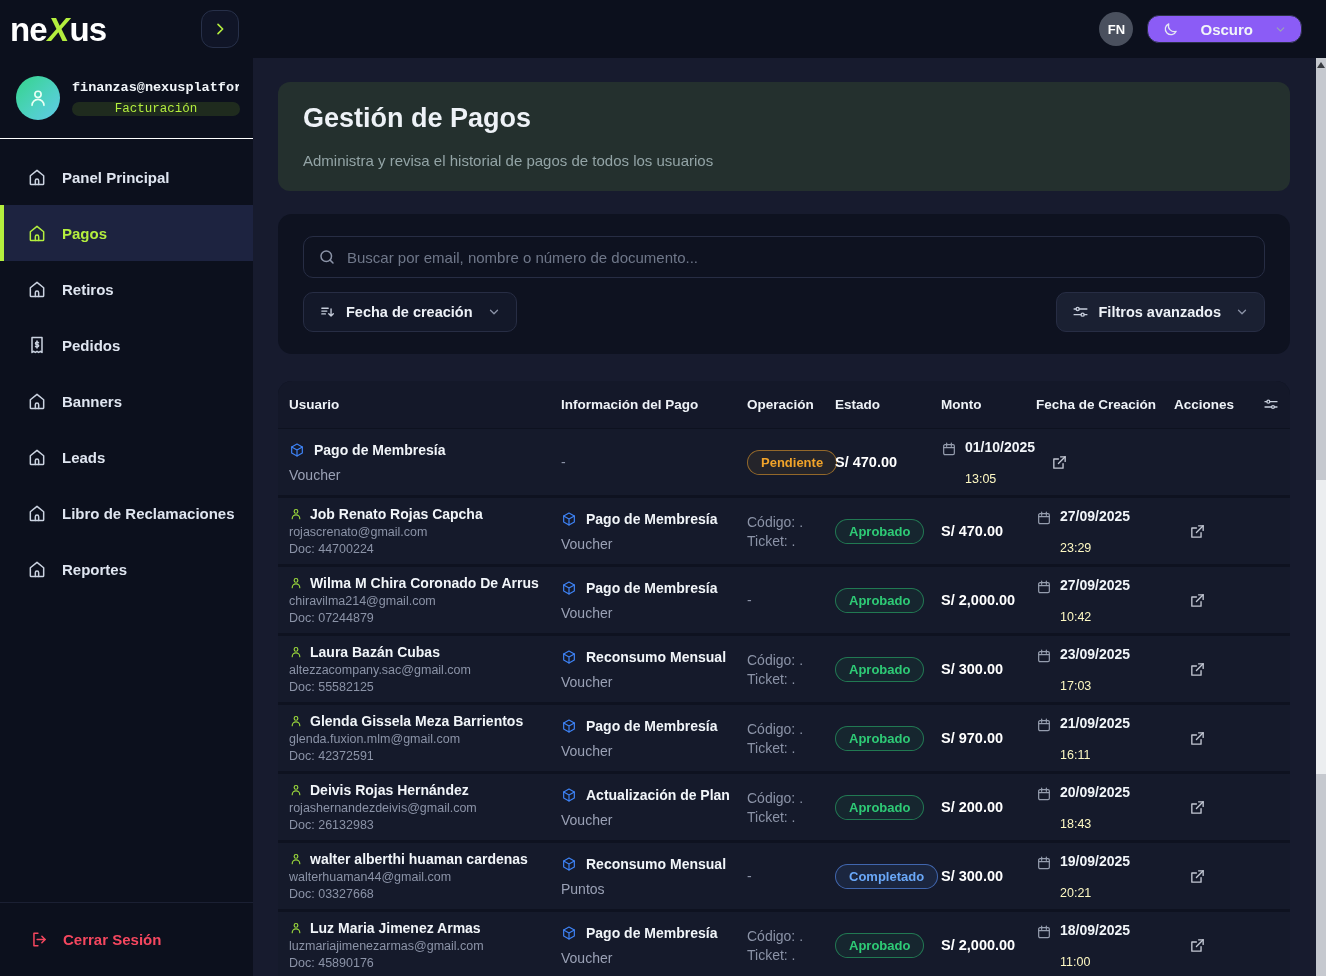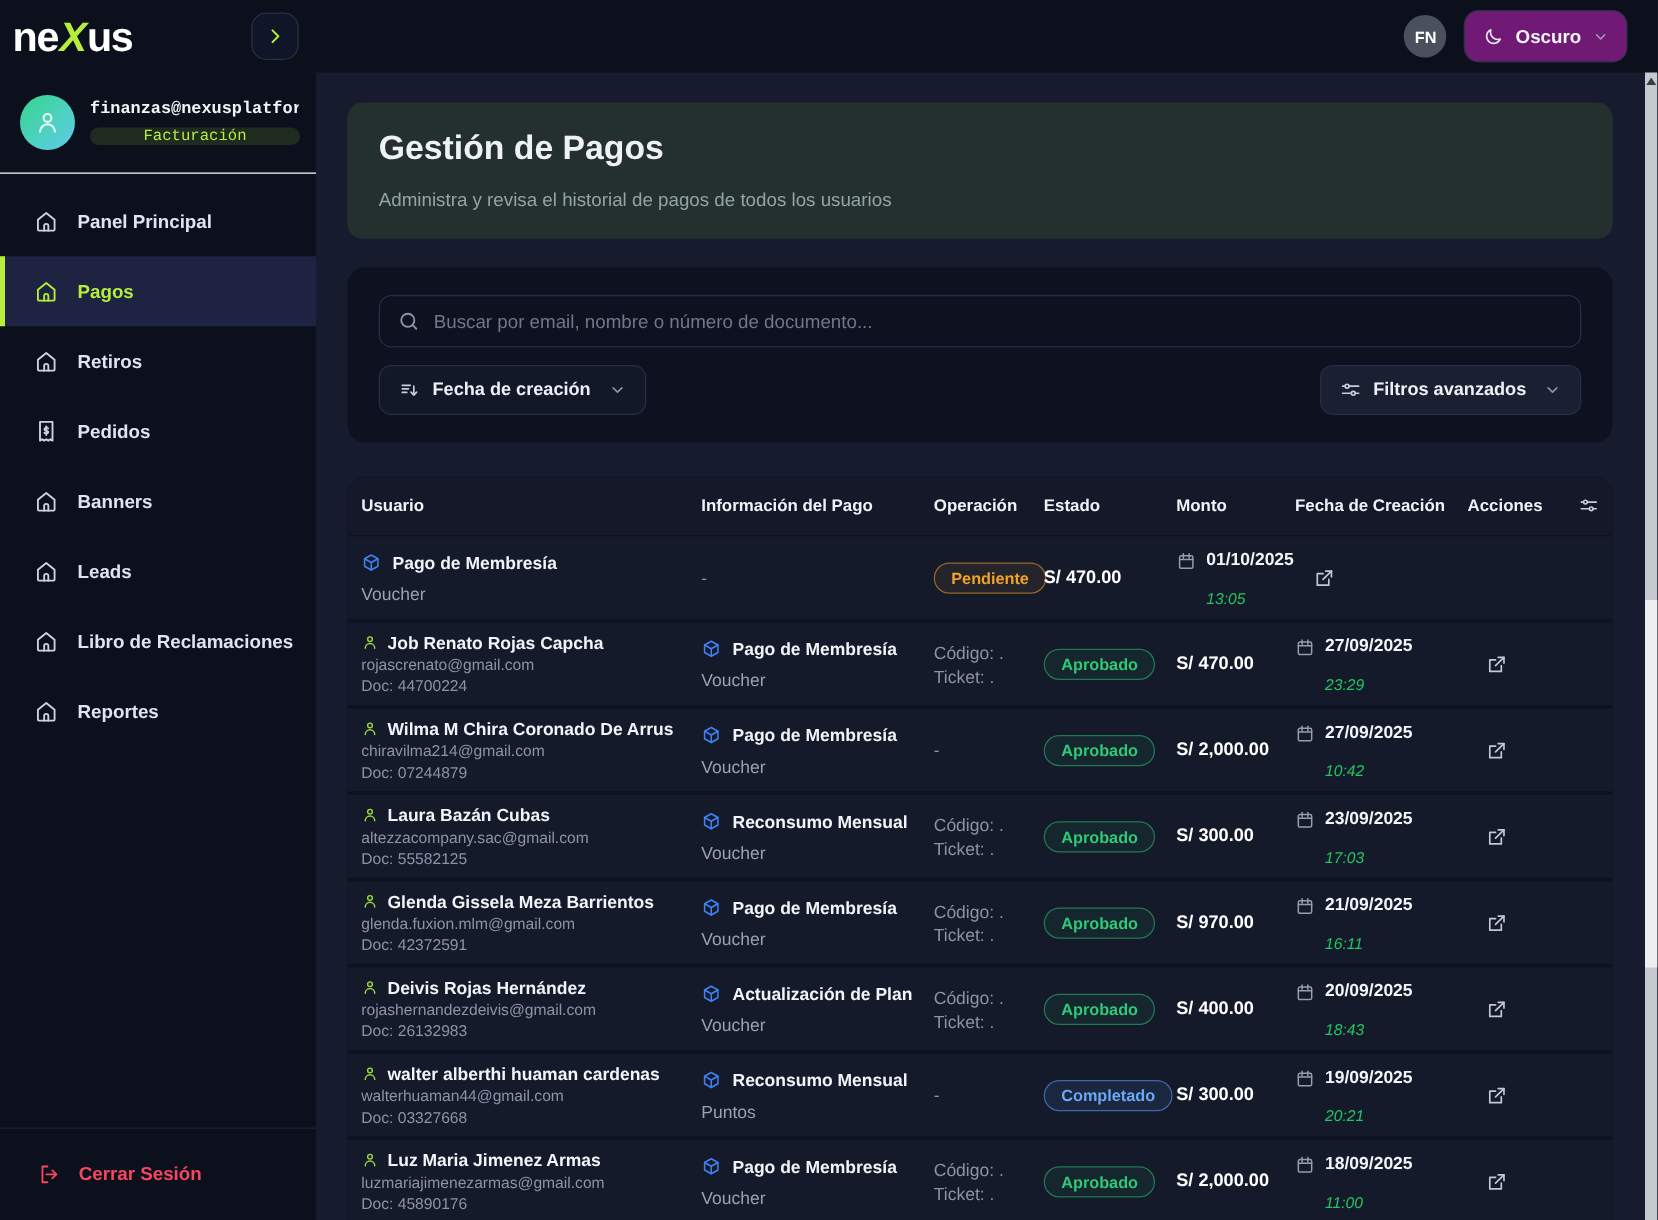--- a/index.html
+++ b/index.html
@@ -22,22 +22,22 @@
     margin-left:auto; width:38px; height:38px; border:1px solid #273049; border-radius:12px;
     background:#101527; display:flex; align-items:center; justify-content:center; cursor:pointer;
   }
   .collapse-btn svg { width:16px; height:16px; stroke:#b4ef3e; }
   .topbar-right { margin-left:auto; display:flex; align-items:center; gap:14px; padding-right:24px; }
   .avatar-initials {
     width:34px; height:34px; border-radius:50%; background:#4a505e; color:#fff;
     font-size:13px; font-weight:700; display:flex; align-items:center; justify-content:center; cursor:pointer;text-align:center;
   }
   .theme-btn {
-    height:42px; border:1px solid #2c3247; border-radius:12px; background:#701a75;
-    display:flex; align-items:center; gap:9px; padding:0 14px; cursor:pointer;
+    height:28px; border:1px solid #2c3247; border-radius:12px; background:#8b5cf6;
+    display:flex; align-items:center; gap:21px; padding:0 14px; cursor:pointer;
   }
   .theme-btn svg { width:17px; height:17px; stroke:#e5e9f2; }
   .theme-btn .lbl { font-size:15px; font-weight:700; color:#f1f5f9; }
   .theme-btn .chev { width:13px; height:13px; stroke:#9aa3b5; }
 
   
   .sidebar {
     position:absolute; top:58px; left:0; width:253px; bottom:0;
     background:#0c101d; display:flex; flex-direction:column;
   }
@@ -126,21 +126,21 @@
   .badge {
     display:inline-block; font-size:13px; font-weight:700; padding:4px 13px; border-radius:999px;
   }
   .badge-pending  { color:#f0a32a; border:1px solid rgba(240,163,42,.55); background:rgba(240,163,42,.07); }
   .badge-approved { color:#2ecb76; border:1px solid rgba(46,203,118,.5);  background:rgba(46,203,118,.07); }
   .badge-completed{ color:#6aa8f8; border:1px solid rgba(90,145,248,.6);  background:rgba(90,145,248,.1); }
   .cell-amount { font-size:14.5px; font-weight:700; color:#ffffff; white-space:nowrap; }
   .cell-date { display:flex; align-items:flex-start; gap:8px; }
   .cell-date svg { width:16px; height:16px; stroke:#959dae; margin-top:2px; flex:0 0 16px; }
   .d-date { font-size:14px; font-weight:700; color:#f1f5f9; white-space:nowrap; }
-  .d-time { font-size:12.5px; color:#22c55e; margin-top:17px;font-style:italic; }
+  .d-time { font-size:12.5px; color:#fef9c3; margin-top:17px; }
   .cell-action { padding-left:15px; }
   .cell-action svg { width:17px; height:17px; stroke:#c3c8d4; cursor:pointer; }
 
   
   .page-scrollbar {
     position:absolute; top:58px; right:0; width:10px; bottom:0; background:#c6c9cf; z-index:6;
   }
   .page-scrollbar .sb-arrow {
     width:0; height:0; margin:4px auto 0; border-left:4px solid transparent;
     border-right:4px solid transparent; border-bottom:6px solid #3a3d42;
@@ -585,21 +585,21 @@
     <div class="cell-op">
 
       <div>
         <div class="op-line">Código: .</div>
         <div class="op-line">Ticket: .</div>
       </div>
     </div>
     <div class="cell-status">
       <span class="badge badge-approved">Aprobado</span>
     </div>
-    <div class="cell-amount">S/ 400.00</div>
+    <div class="cell-amount">S/ 200.00</div>
     <div class="cell-date">
       <svg viewBox="0 0 24 24" fill="none" stroke-width="1.8" stroke-linecap="round">
               <rect x="4" y="5.5" width="16" height="15" rx="2"></rect>
               <path d="M4 10h16M8.5 3v5M15.5 3v5"></path>
             </svg>
       <div>
         <div class="d-date">20/09/2025</div>
         <div class="d-time">18:43</div>
       </div>
     </div>

